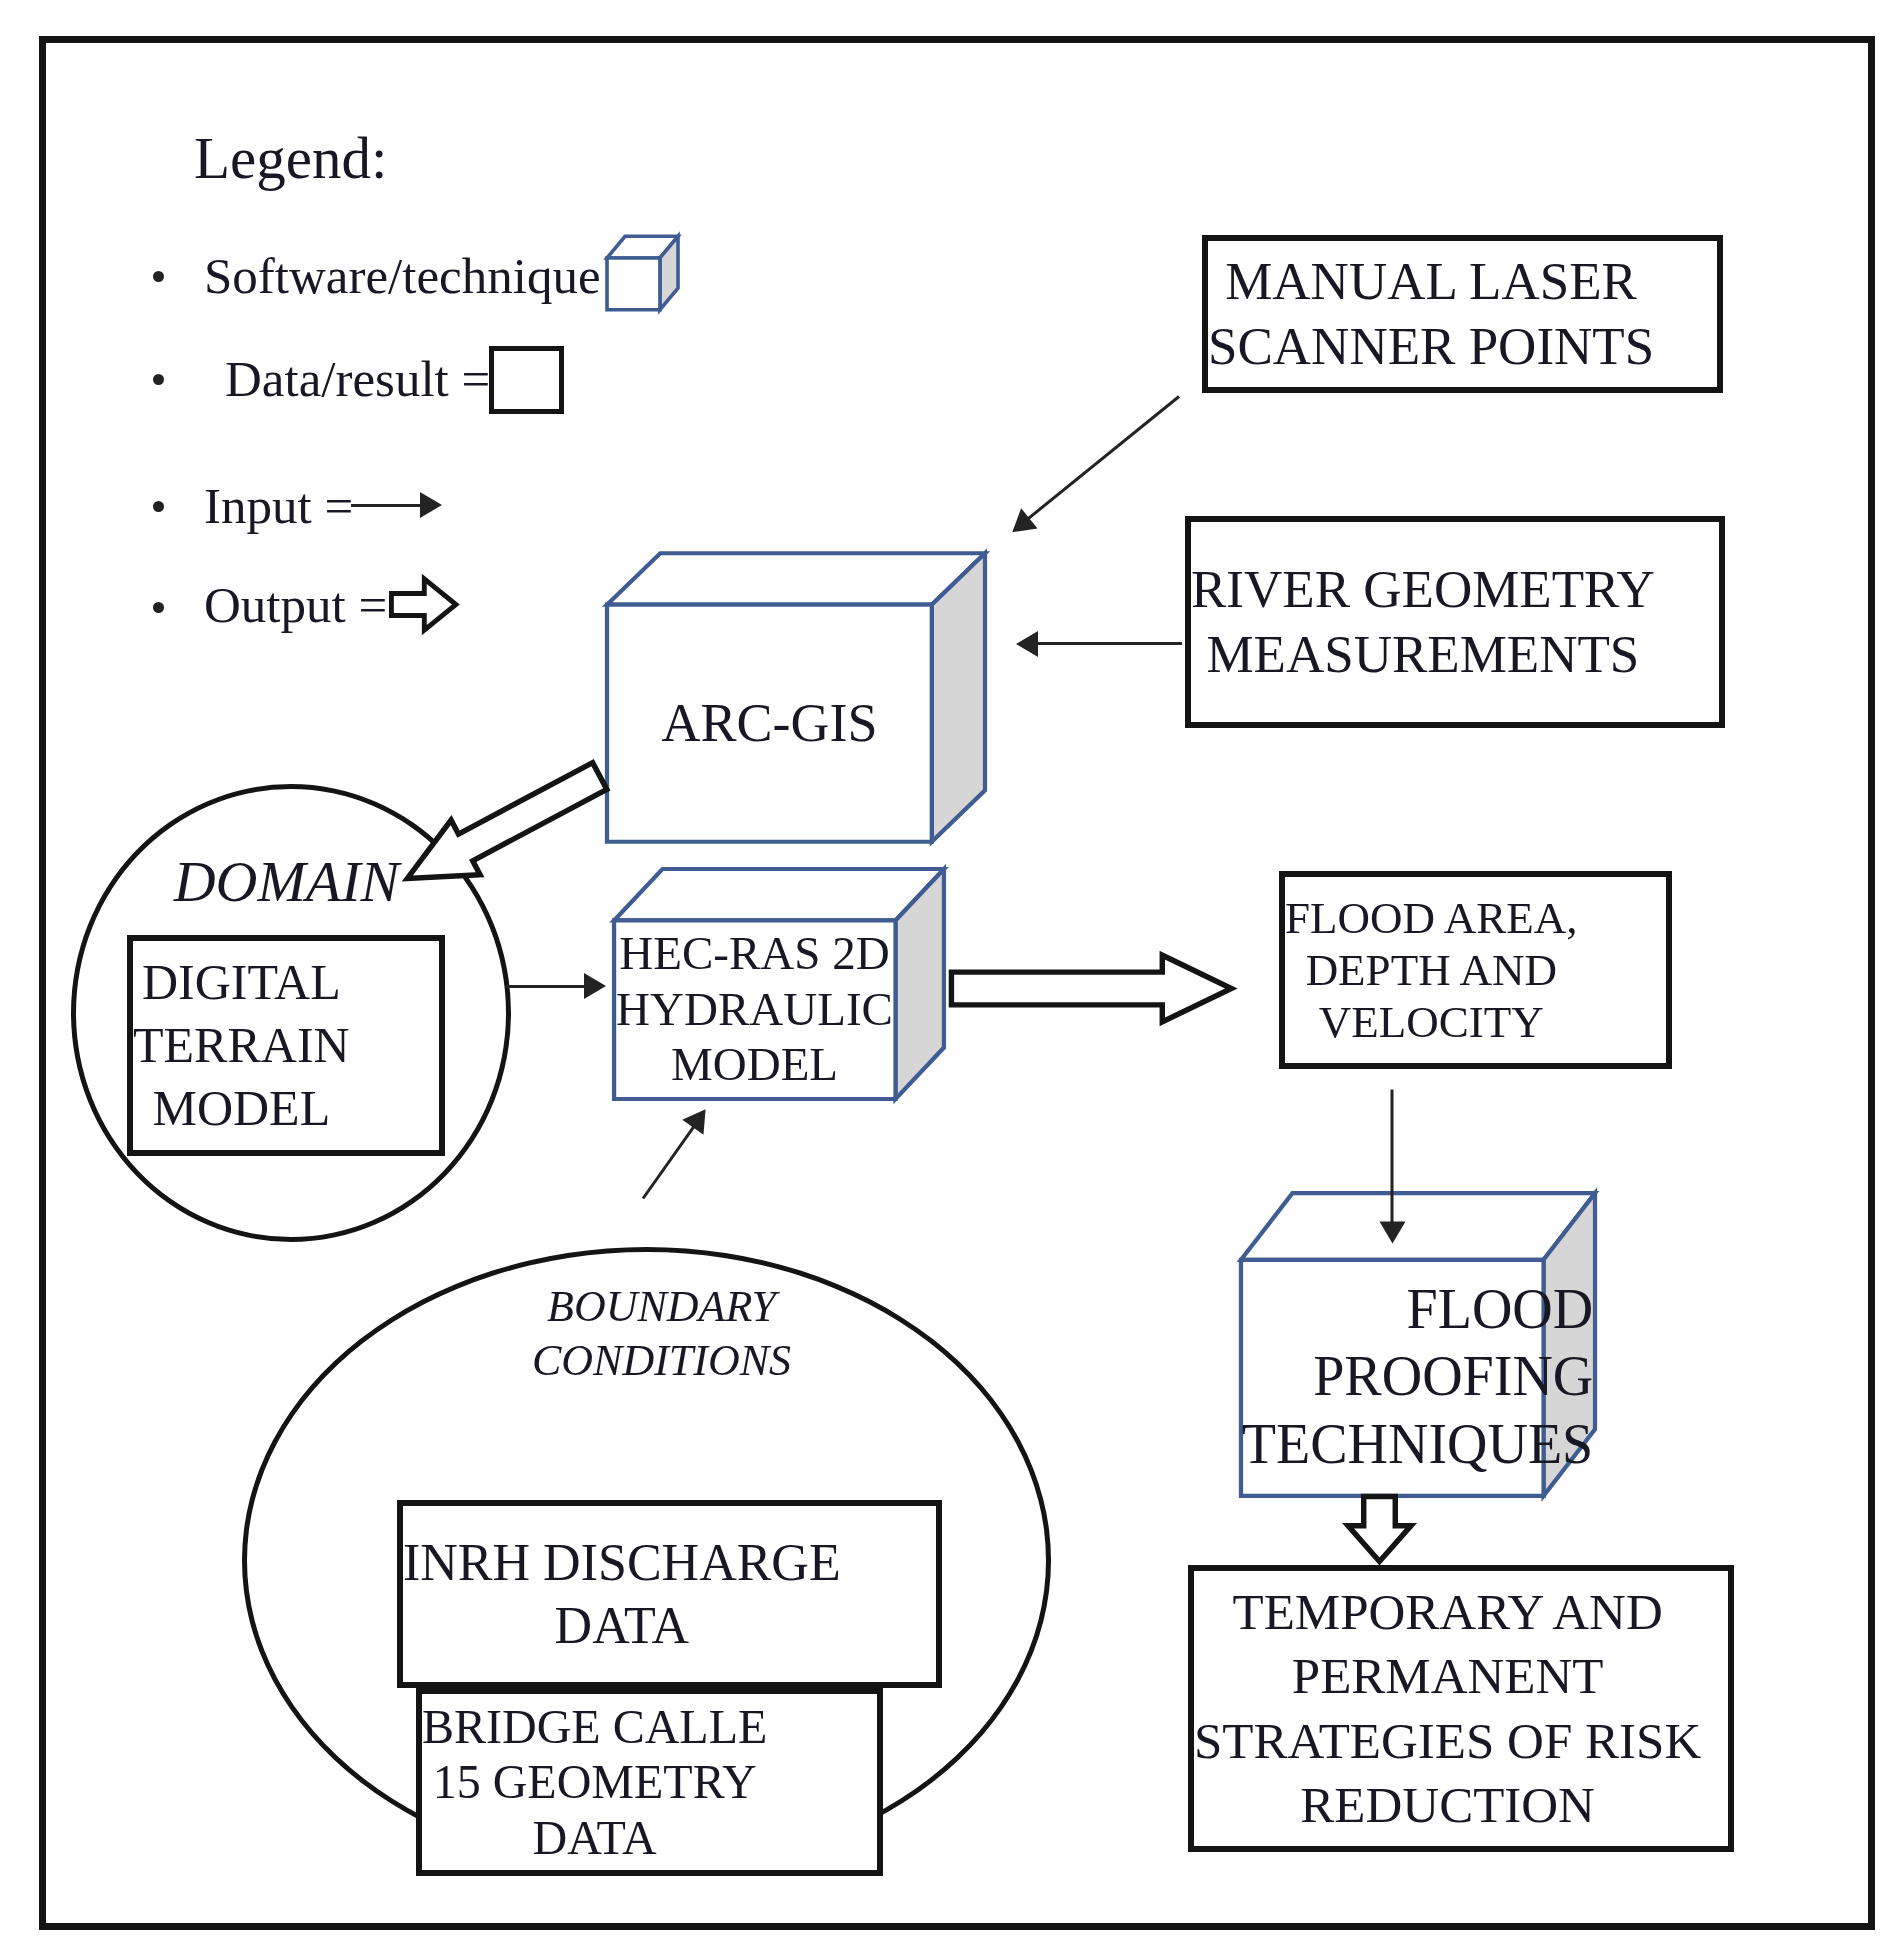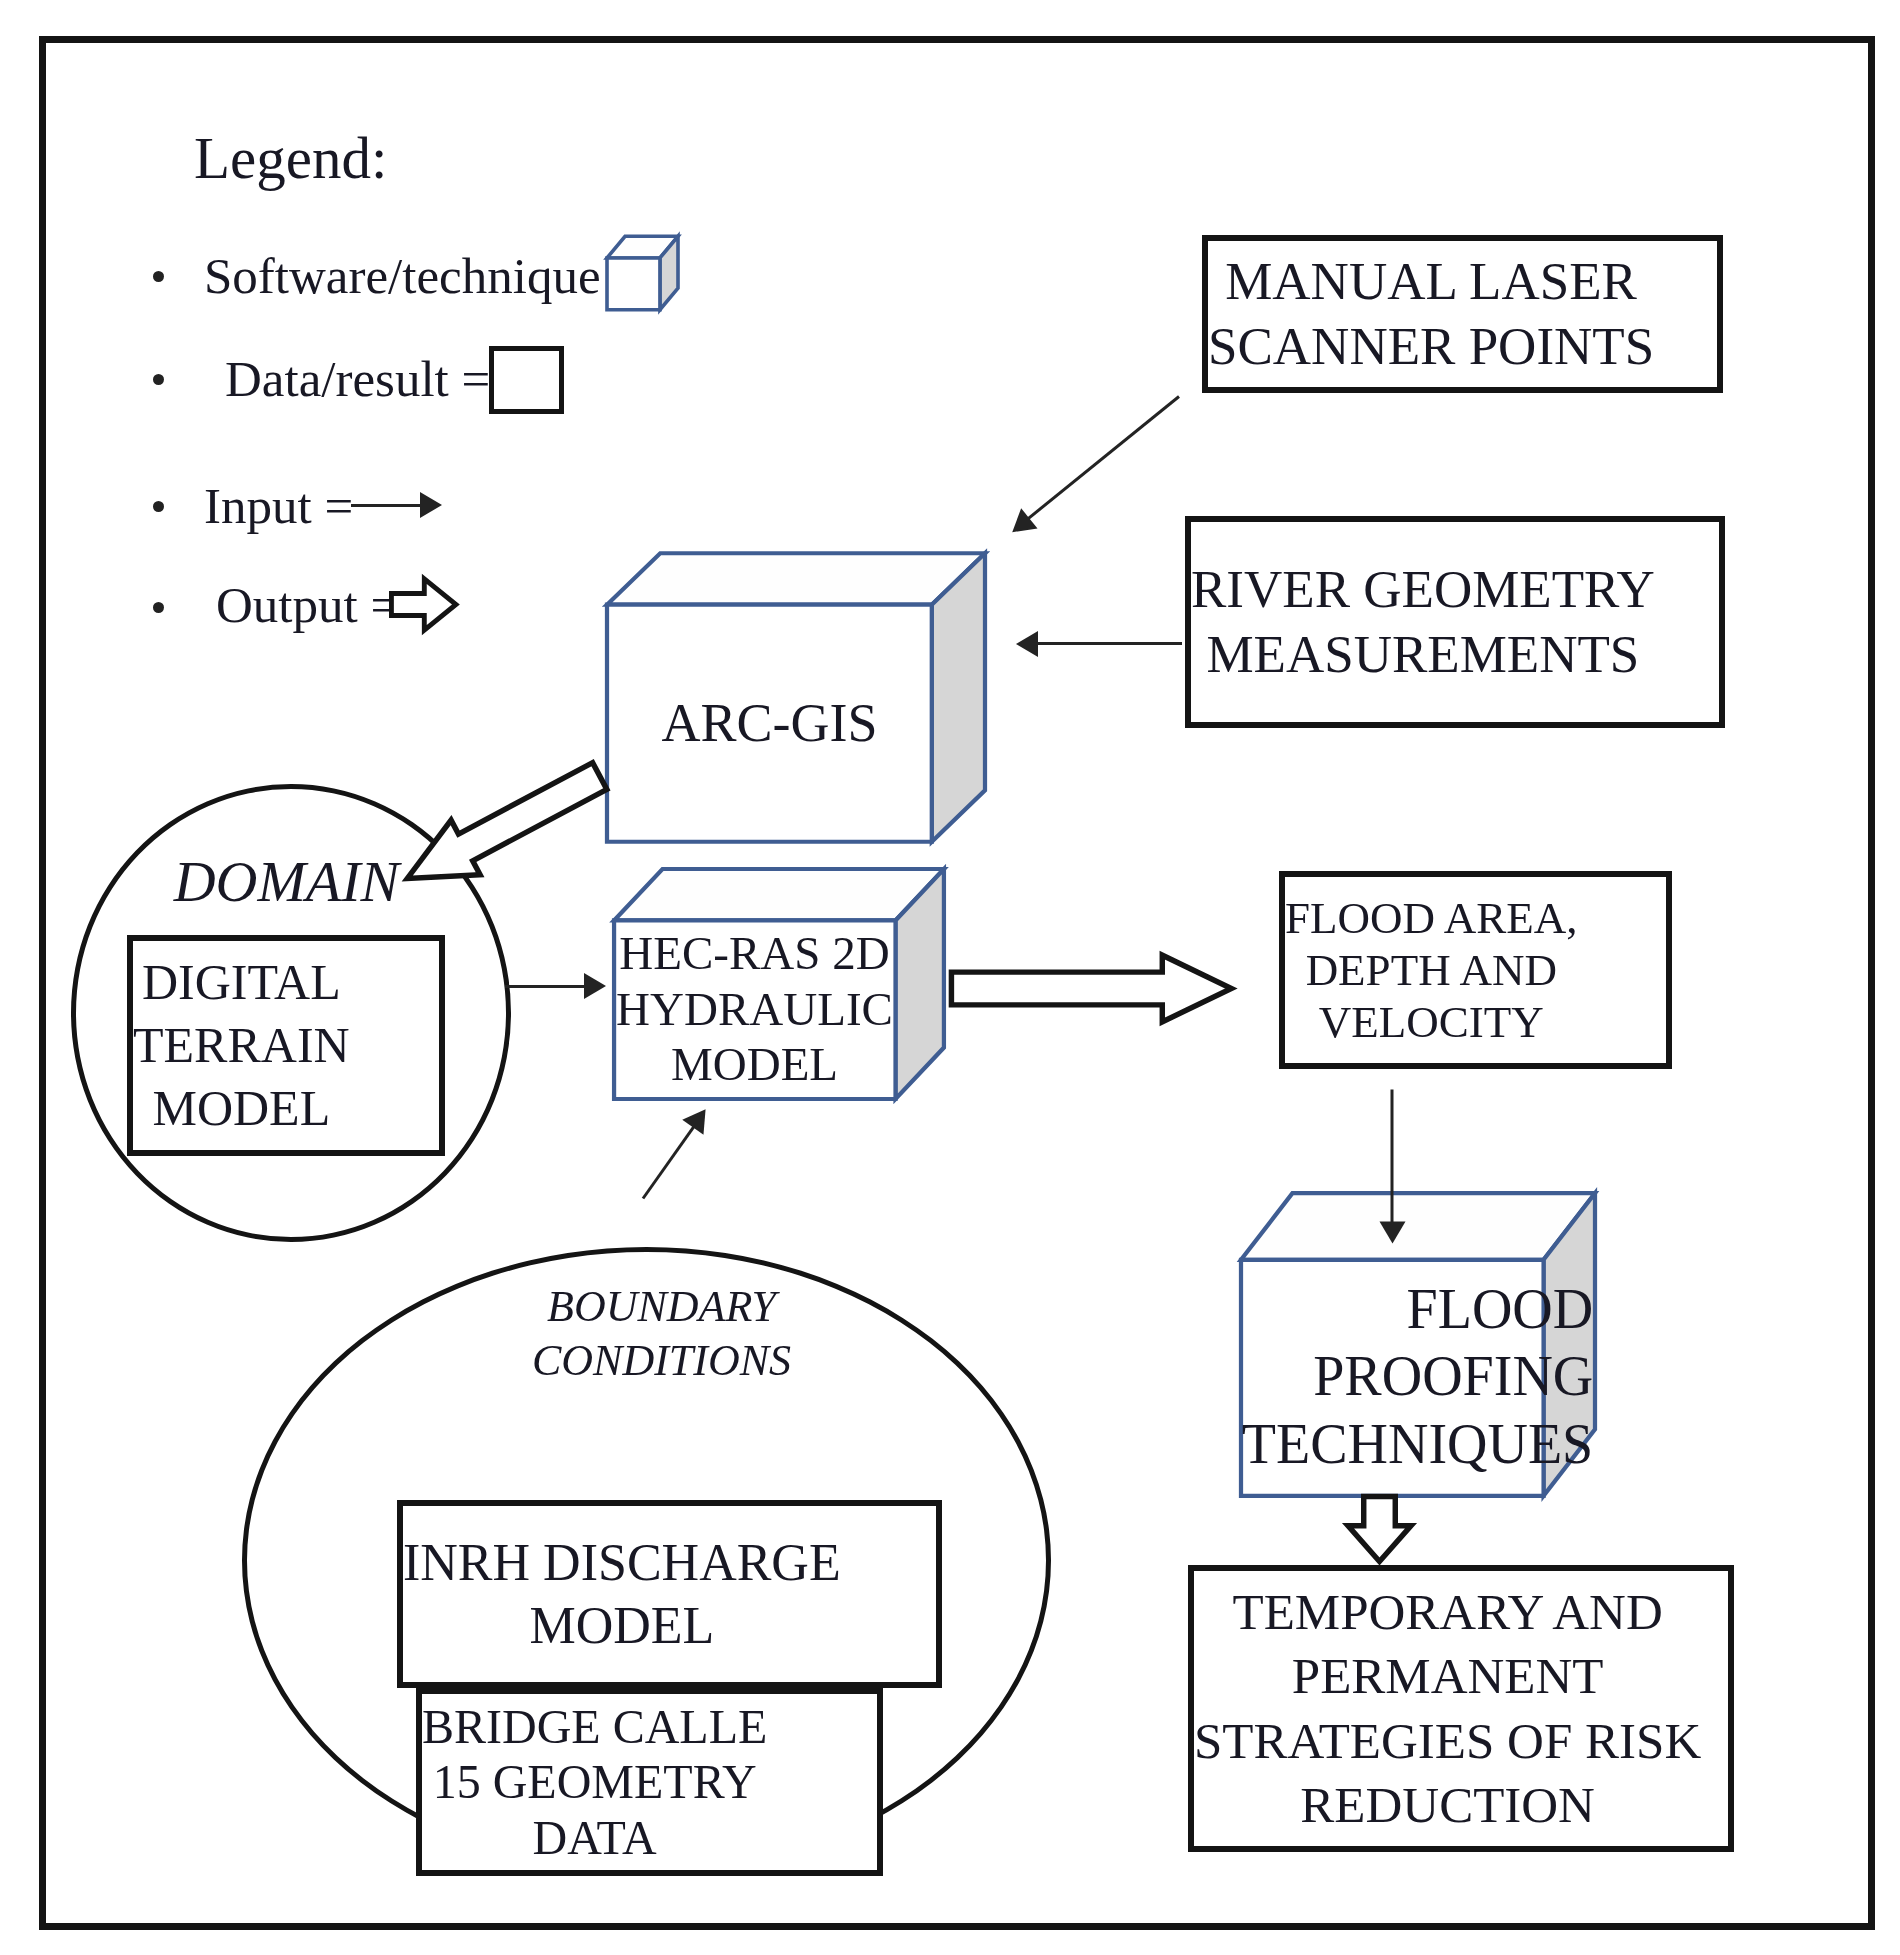--- a/index.html
+++ b/index.html
@@ -45,21 +45,21 @@
 
 <div class="abs bullet" style="left:153px;top:374px;"></div>
 <div class="abs litem" style="left:217px;top:350px;margin-left:8px;">Data/result =</div>
 <div class="abs lrect" style="left:489px;top:346px;width:65px;height:58px;"></div>
 
 <div class="abs bullet" style="left:153px;top:501px;"></div>
 <div class="abs litem" style="left:204px;top:477px;">Input =</div>
 <div class="ta" style="left:351px;top:492px;width:91px;"></div>
 
 <div class="abs bullet" style="left:153px;top:602px;"></div>
-<div class="abs litem" style="left:216px;top:576px;">Output =</div>
+<div class="abs litem" style="left:204px;top:576px;">Output =</div>
 <svg class="abs" style="left:389px;top:574px;" width="70" height="61" viewBox="0 0 115 100">
   <polygon points="4,32 58,32 58,8 110,50 58,92 58,68 4,68" fill="#FFFFFF" stroke="#141414" stroke-width="8"></polygon>
 </svg>
 
 <div class="abs node" style="left:1202px;top:235px;width:509px;height:146px;">
   <div class="lbl">MANUAL LASER
 SCANNER POINTS</div>
 </div>
 
 <div class="abs node" style="left:1185px;top:516px;width:528px;height:200px;">
@@ -111,21 +111,21 @@
 PERMANENT
 STRATEGIES OF RISK
 REDUCTION</div>
 </div>
 
 <div class="abs ellipse" style="left:242px;top:1247px;width:799px;height:617px;"></div>
 <div class="abs italic tx-c lbl" style="left:359px;top:1280px;width:605px;font-size:44px;line-height:1.22;">BOUNDARY
 CONDITIONS</div>
 <div class="abs node" style="left:397px;top:1500px;width:533px;height:176px;border-width:6px;">
   <div class="lbl" style="font-size:52px;line-height:1.22;">INRH DISCHARGE
-MODEL</div>
+DATA</div>
 </div>
 <div class="abs node" style="left:416px;top:1688px;width:455px;height:176px;border-width:6px;">
   <div class="lbl" style="font-size:48px;line-height:1.15;">BRIDGE CALLE
 15 GEOMETRY
 DATA</div>
 </div>
 
 <div class="ta" style="left:1179px;top:383px;width:215px;transform:rotate(141deg);"></div>
 <div class="ta" style="left:1182px;top:630px;width:166px;transform:rotate(180deg);"></div>
 <div class="ta" style="left:505px;top:973px;width:101px;"></div>

